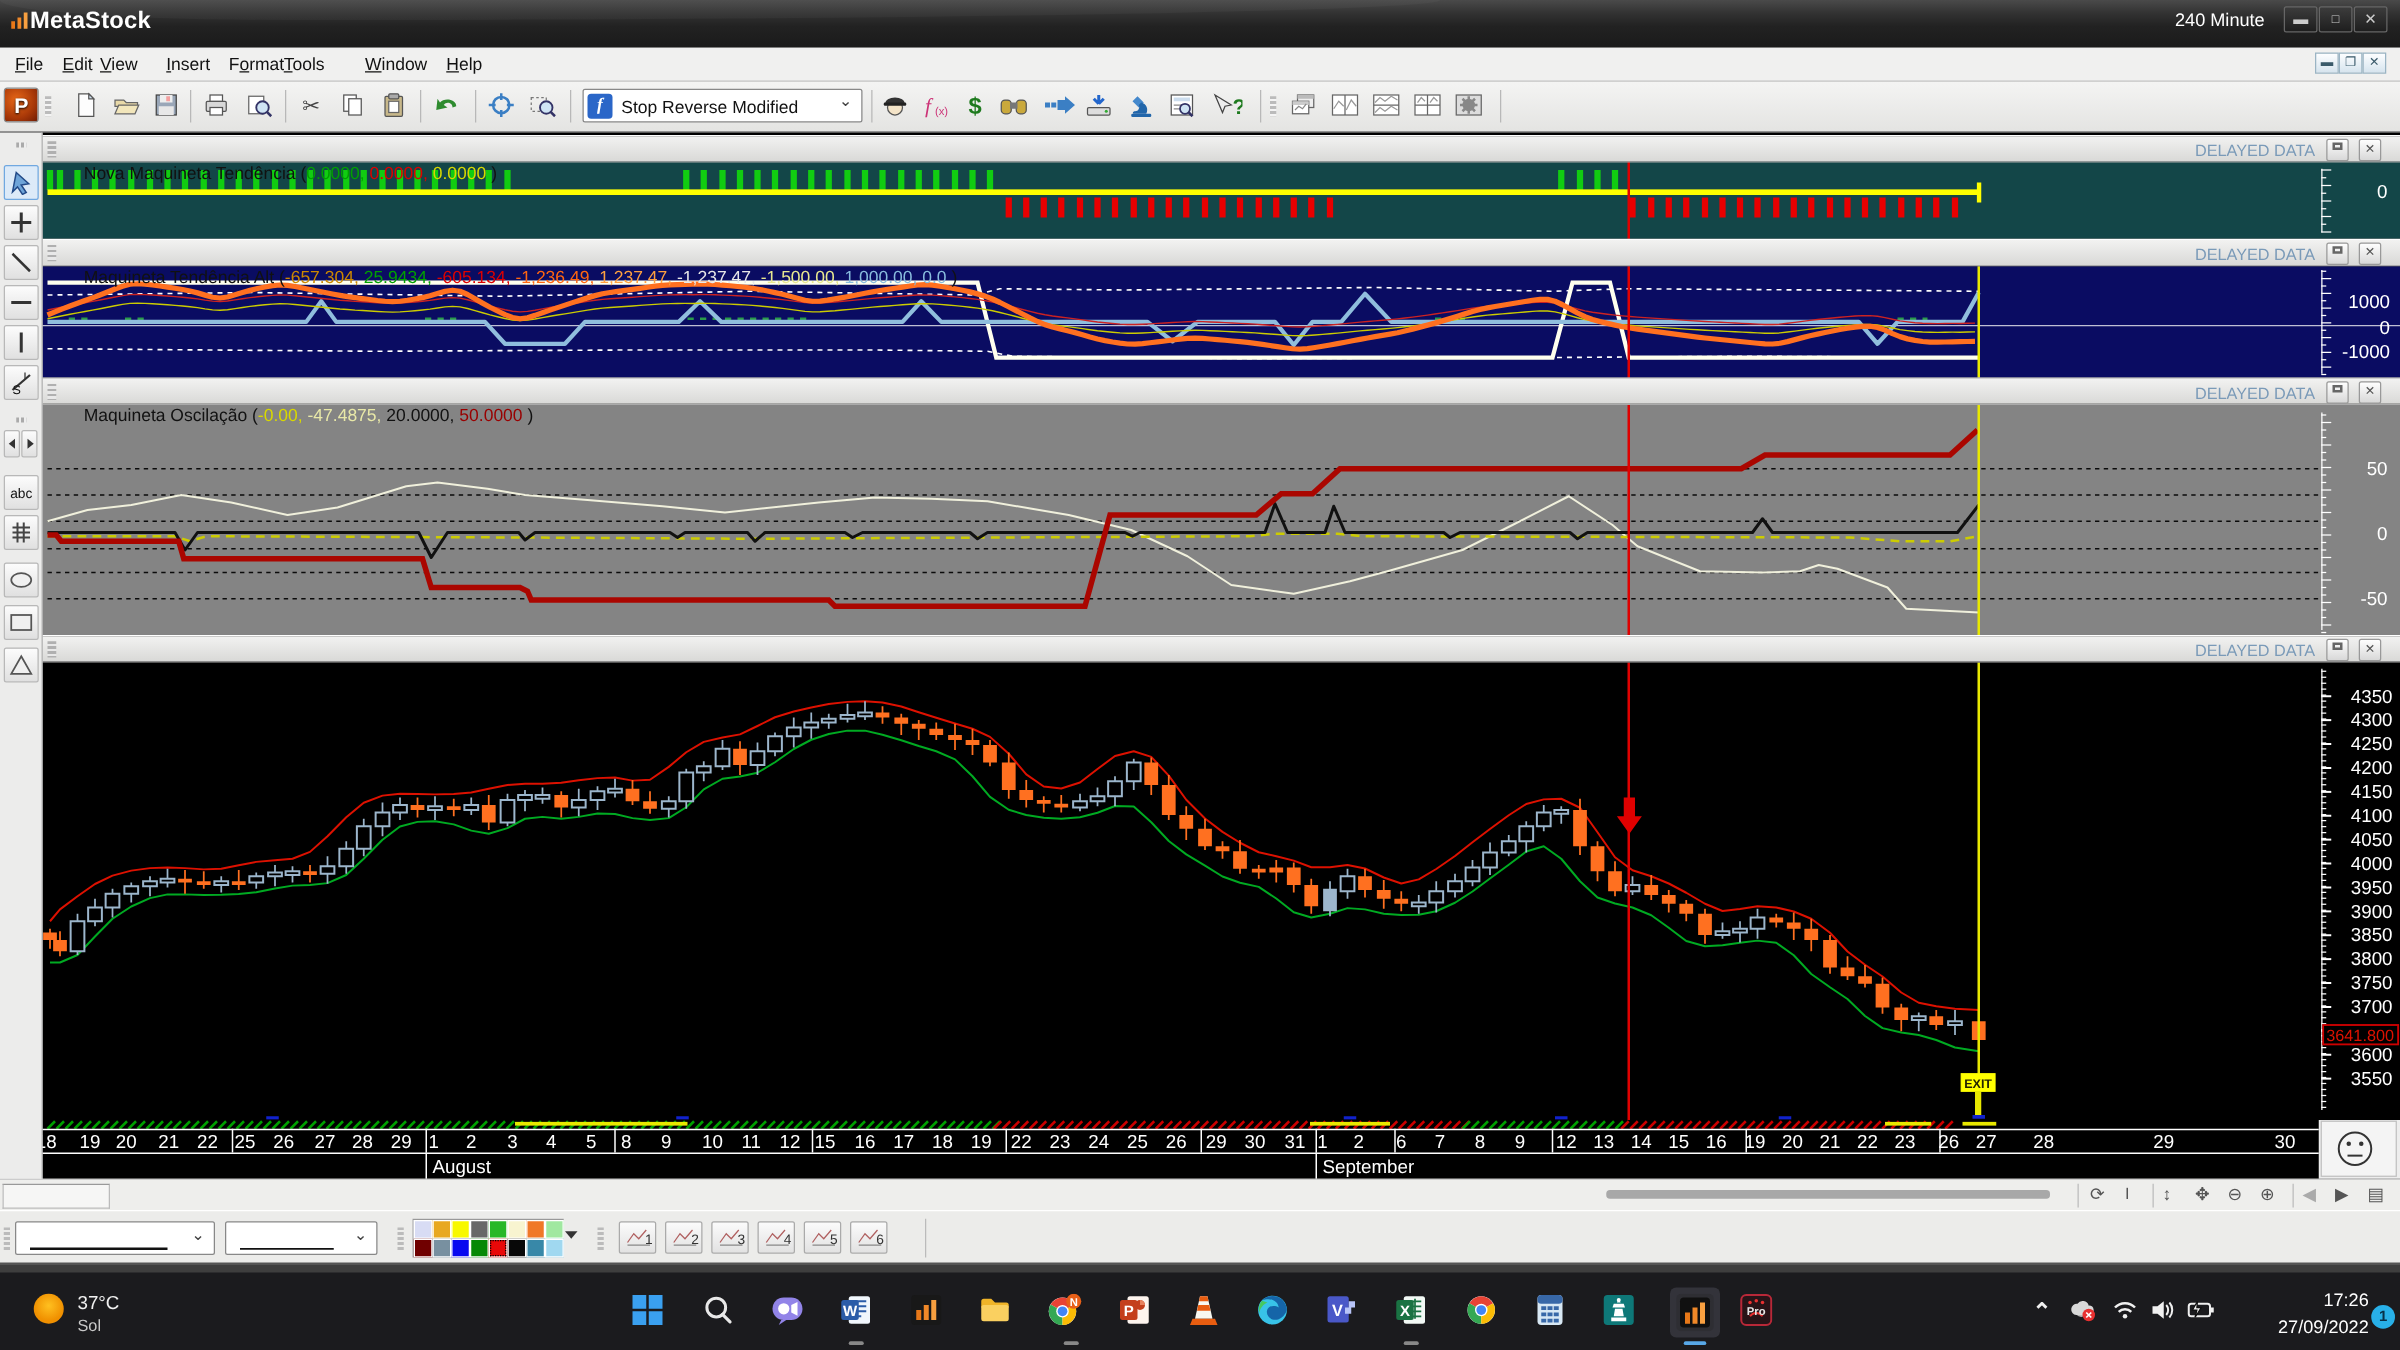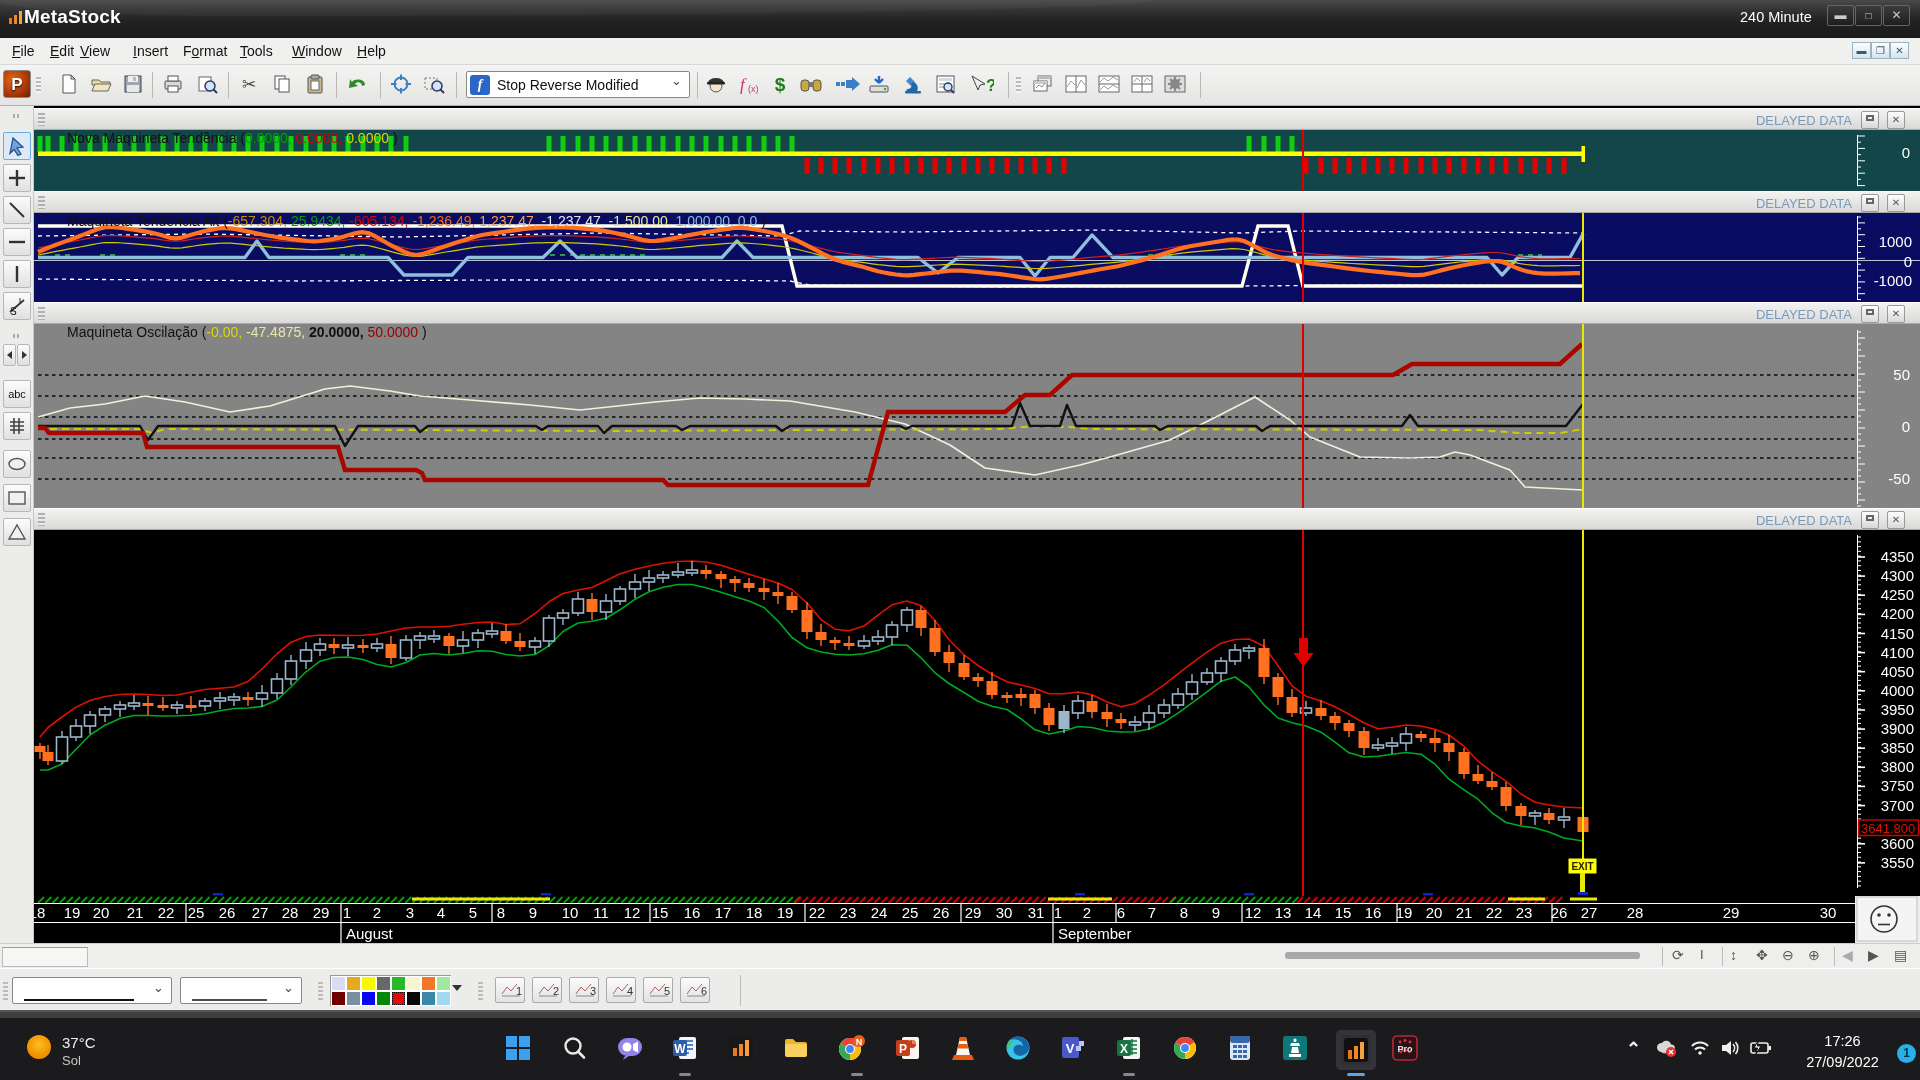--- a/index.html
+++ b/index.html
@@ -59,21 +59,21 @@
 .nbtn{position:absolute;top:8px;width:30px;height:26px;border:1px solid #aaa;border-radius:2px;background:linear-gradient(#fbfbfb,#e2e2e2);padding:3px 0 0 3px}
 .bsep{position:absolute;top:6px;width:1px;height:31px;background:#bbb}
 .taskbar{position:absolute;left:0;top:1012px;width:1920px;height:68px;background:#1b1b1e;z-index:6;border-top:6px solid #3e3e3e}
 .tk{position:absolute;top:17px;width:30px;height:30px}
 .tkact{position:absolute;left:1336px;top:12px;width:40px;height:40px;background:#33333a;border-radius:5px;padding:5px}
 .tkact:after{content:"";position:absolute;left:11px;bottom:-6px;width:18px;height:3.5px;border-radius:2px;background:#58a8e8}
 .tku{position:absolute;top:55px;width:12px;height:3px;border-radius:2px;background:#888}
 .weather{position:absolute;left:26px;top:16px;display:flex}
 .wtxt{margin-left:10px;line-height:1.25}
 .trico{position:absolute;top:22px;color:#f0f0f0}
-.clock{position:absolute;left:1790px;top:13px;width:105px;text-align:center;color:#fff;font-size:14.5px;line-height:1.45}
+.clock{position:absolute;left:1790px;top:13px;width:105px;text-align:right;color:#fff;font-size:14.5px;line-height:1.45}
 .notif{position:absolute;left:1897px;top:26px;width:19px;height:19px;border-radius:50%;background:#28b0e8;color:#083048;
  font-size:12px;font-weight:bold;text-align:center;line-height:19px}
 </style></head>
 <body>
 <div id="stage">
 <svg id="chart" width="1920" height="1080" viewBox="0 0 1920 1080" font-family="Liberation Sans, sans-serif">
       <rect x="34" y="129" width="1886" height="62" fill="#134648"></rect>
       <rect x="34" y="213" width="1886" height="89" fill="#0a0c62"></rect>
       <rect x="34" y="324" width="1886" height="184" fill="#848484"></rect>
       <rect x="34" y="530" width="1886" height="366" fill="#000000"></rect>
@@ -911,21 +911,21 @@
         <div class="wbtn" style="font-size:10px">□</div>
         <div class="wbtn">✕</div>
       </div>
 </div>
 <div class="menubar">
 <span class="menu" style="left:12px"><u>F</u>ile</span>
 <span class="menu" style="left:50px"><u>E</u>dit</span>
 <span class="menu" style="left:80px"><u>V</u>iew</span>
 <span class="menu" style="left:133px"><u>I</u>nsert</span>
 <span class="menu" style="left:183px">F<u>o</u>rmat</span>
-<span class="menu" style="left:240px"><u>T</u>ools</span>
+<span class="menu" style="left:227px"><u>T</u>ools</span>
 <span class="menu" style="left:292px"><u>W</u>indow</span>
 <span class="menu" style="left:357px"><u>H</u>elp</span>
 <div class="mwbtns">
         <div class="mwbtn">▬</div>
         <div class="mwbtn">❐</div>
         <div class="mwbtn">✕</div>
       </div>
 </div>
 <div class="toolbar">
       <div class="pbtn"><span>P</span></div>
@@ -1125,21 +1125,21 @@
 </div>
     <div class="phdr" style="top:191px">
 <div class="grip"></div>
       <div class="ptitle">Maquineta Tendência Alt (<span style="color:#cc8800">-657.304,</span> <span style="color:#00a000">25.9434,</span> <span style="color:#dd0000">-605.134,</span> <span style="color:#ff6610">-1,236.49,</span> <span style="color:#ffa040">1,237.47,</span> <span style="color:#e8e8e8">-1,237.47,</span> <span style="color:#e8e890">-1,500.00,</span> <span style="color:#88bbdd">1,000.00, 0.0</span> )</div>
 <div class="delayed">DELAYED DATA</div>
 <div class="hbtn"><span class="ri"></span></div>
       <div class="hbtn x">✕</div>
 </div>
     <div class="phdr" style="top:302px">
 <div class="grip"></div>
-      <div class="ptitle">Maquineta Oscilação (<span style="color:#d8d800">-0.00,</span> <span style="color:#e8e8a8">-47.4875,</span> <span style="color:#111;font-weight:bold">20.0000,</span> <span style="color:#990000">50.0000</span> )</div>
+      <div class="ptitle">Maquineta Oscilação (<span style="color:#d8d800">-0.00,</span> <span style="color:#e8e8a8">-47.4875,</span> <span style="color:#111;font-weight:normal">20.0000,</span> <span style="color:#990000">50.0000</span> )</div>
 <div class="delayed">DELAYED DATA</div>
 <div class="hbtn"><span class="ri"></span></div>
       <div class="hbtn x">✕</div>
 </div>
     <div class="phdr" style="top:508px">
 <div class="grip"></div>
 <div class="delayed">DELAYED DATA</div>
 <div class="hbtn"><span class="ri"></span></div>
       <div class="hbtn x">✕</div>
 </div>

